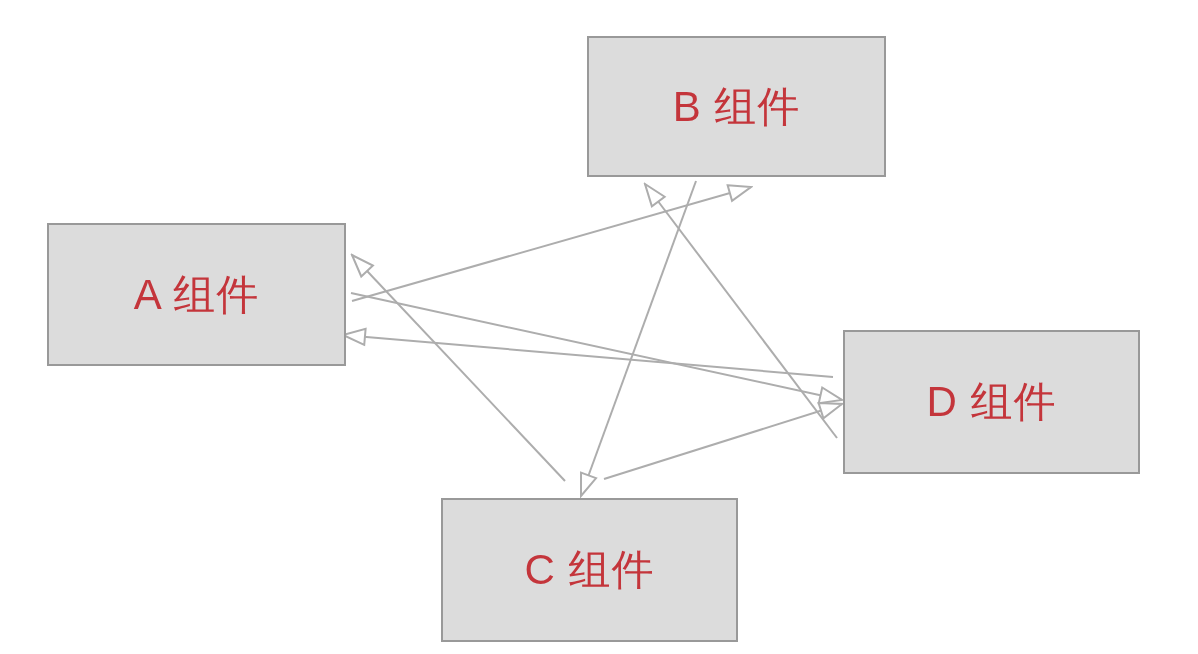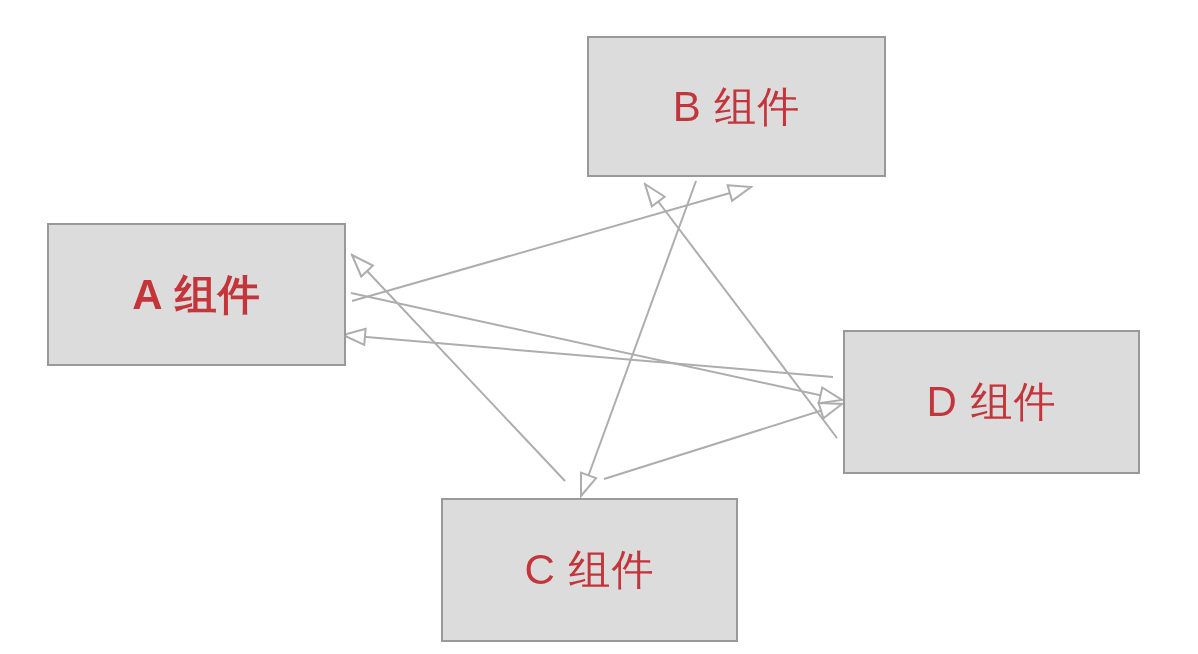--- a/index.html
+++ b/index.html
@@ -52,21 +52,21 @@
     </defs>
   <line x1="565" y1="481" x2="352" y2="255" stroke="#adadad" stroke-width="2" marker-end="url(#arrowhead)"></line>
       <line x1="352" y1="301" x2="751" y2="187" stroke="#adadad" stroke-width="2" marker-end="url(#arrowhead)"></line>
       <line x1="696" y1="181" x2="581" y2="496" stroke="#adadad" stroke-width="2" marker-end="url(#arrowhead)"></line>
       <line x1="837" y1="438" x2="645" y2="184" stroke="#adadad" stroke-width="2" marker-end="url(#arrowhead)"></line>
       <line x1="351" y1="293" x2="842" y2="400" stroke="#adadad" stroke-width="2" marker-end="url(#arrowhead)"></line>
       <line x1="833" y1="377" x2="343" y2="335" stroke="#adadad" stroke-width="2" marker-end="url(#arrowhead)"></line>
       <line x1="604" y1="479" x2="842" y2="404" stroke="#adadad" stroke-width="2" marker-end="url(#arrowhead)"></line>
     </svg>
 
-  <div class="node" style="left: 47px; top: 223px; width: 299px; height: 143px; background: rgb(220, 220, 220); border-color: rgb(153, 153, 153); font-weight: bold;">
+  <div class="node" style="left: 47px; top: 223px; width: 299px; height: 143px; background: rgb(220, 220, 220); border-color: rgb(153, 153, 153);">
     <span class="node-label" style="color: rgb(196, 53, 59);">A 组件</span>
   </div>
 
   <div class="node" style="left: 543px; top: 36px; width: 299px; height: 141px; background: rgb(220, 220, 220); border-color: rgb(153, 153, 153); margin-left: 44px;">
     <span class="node-label" style="color: rgb(196, 53, 59);">B 组件</span>
   </div>
 
   <div class="node" style="left: 843px; top: 330px; width: 297px; height: 144px; background: rgb(220, 220, 220); border-color: rgb(153, 153, 153);">
     <span class="node-label" style="color: rgb(196, 53, 59);">D 组件</span>
   </div>

